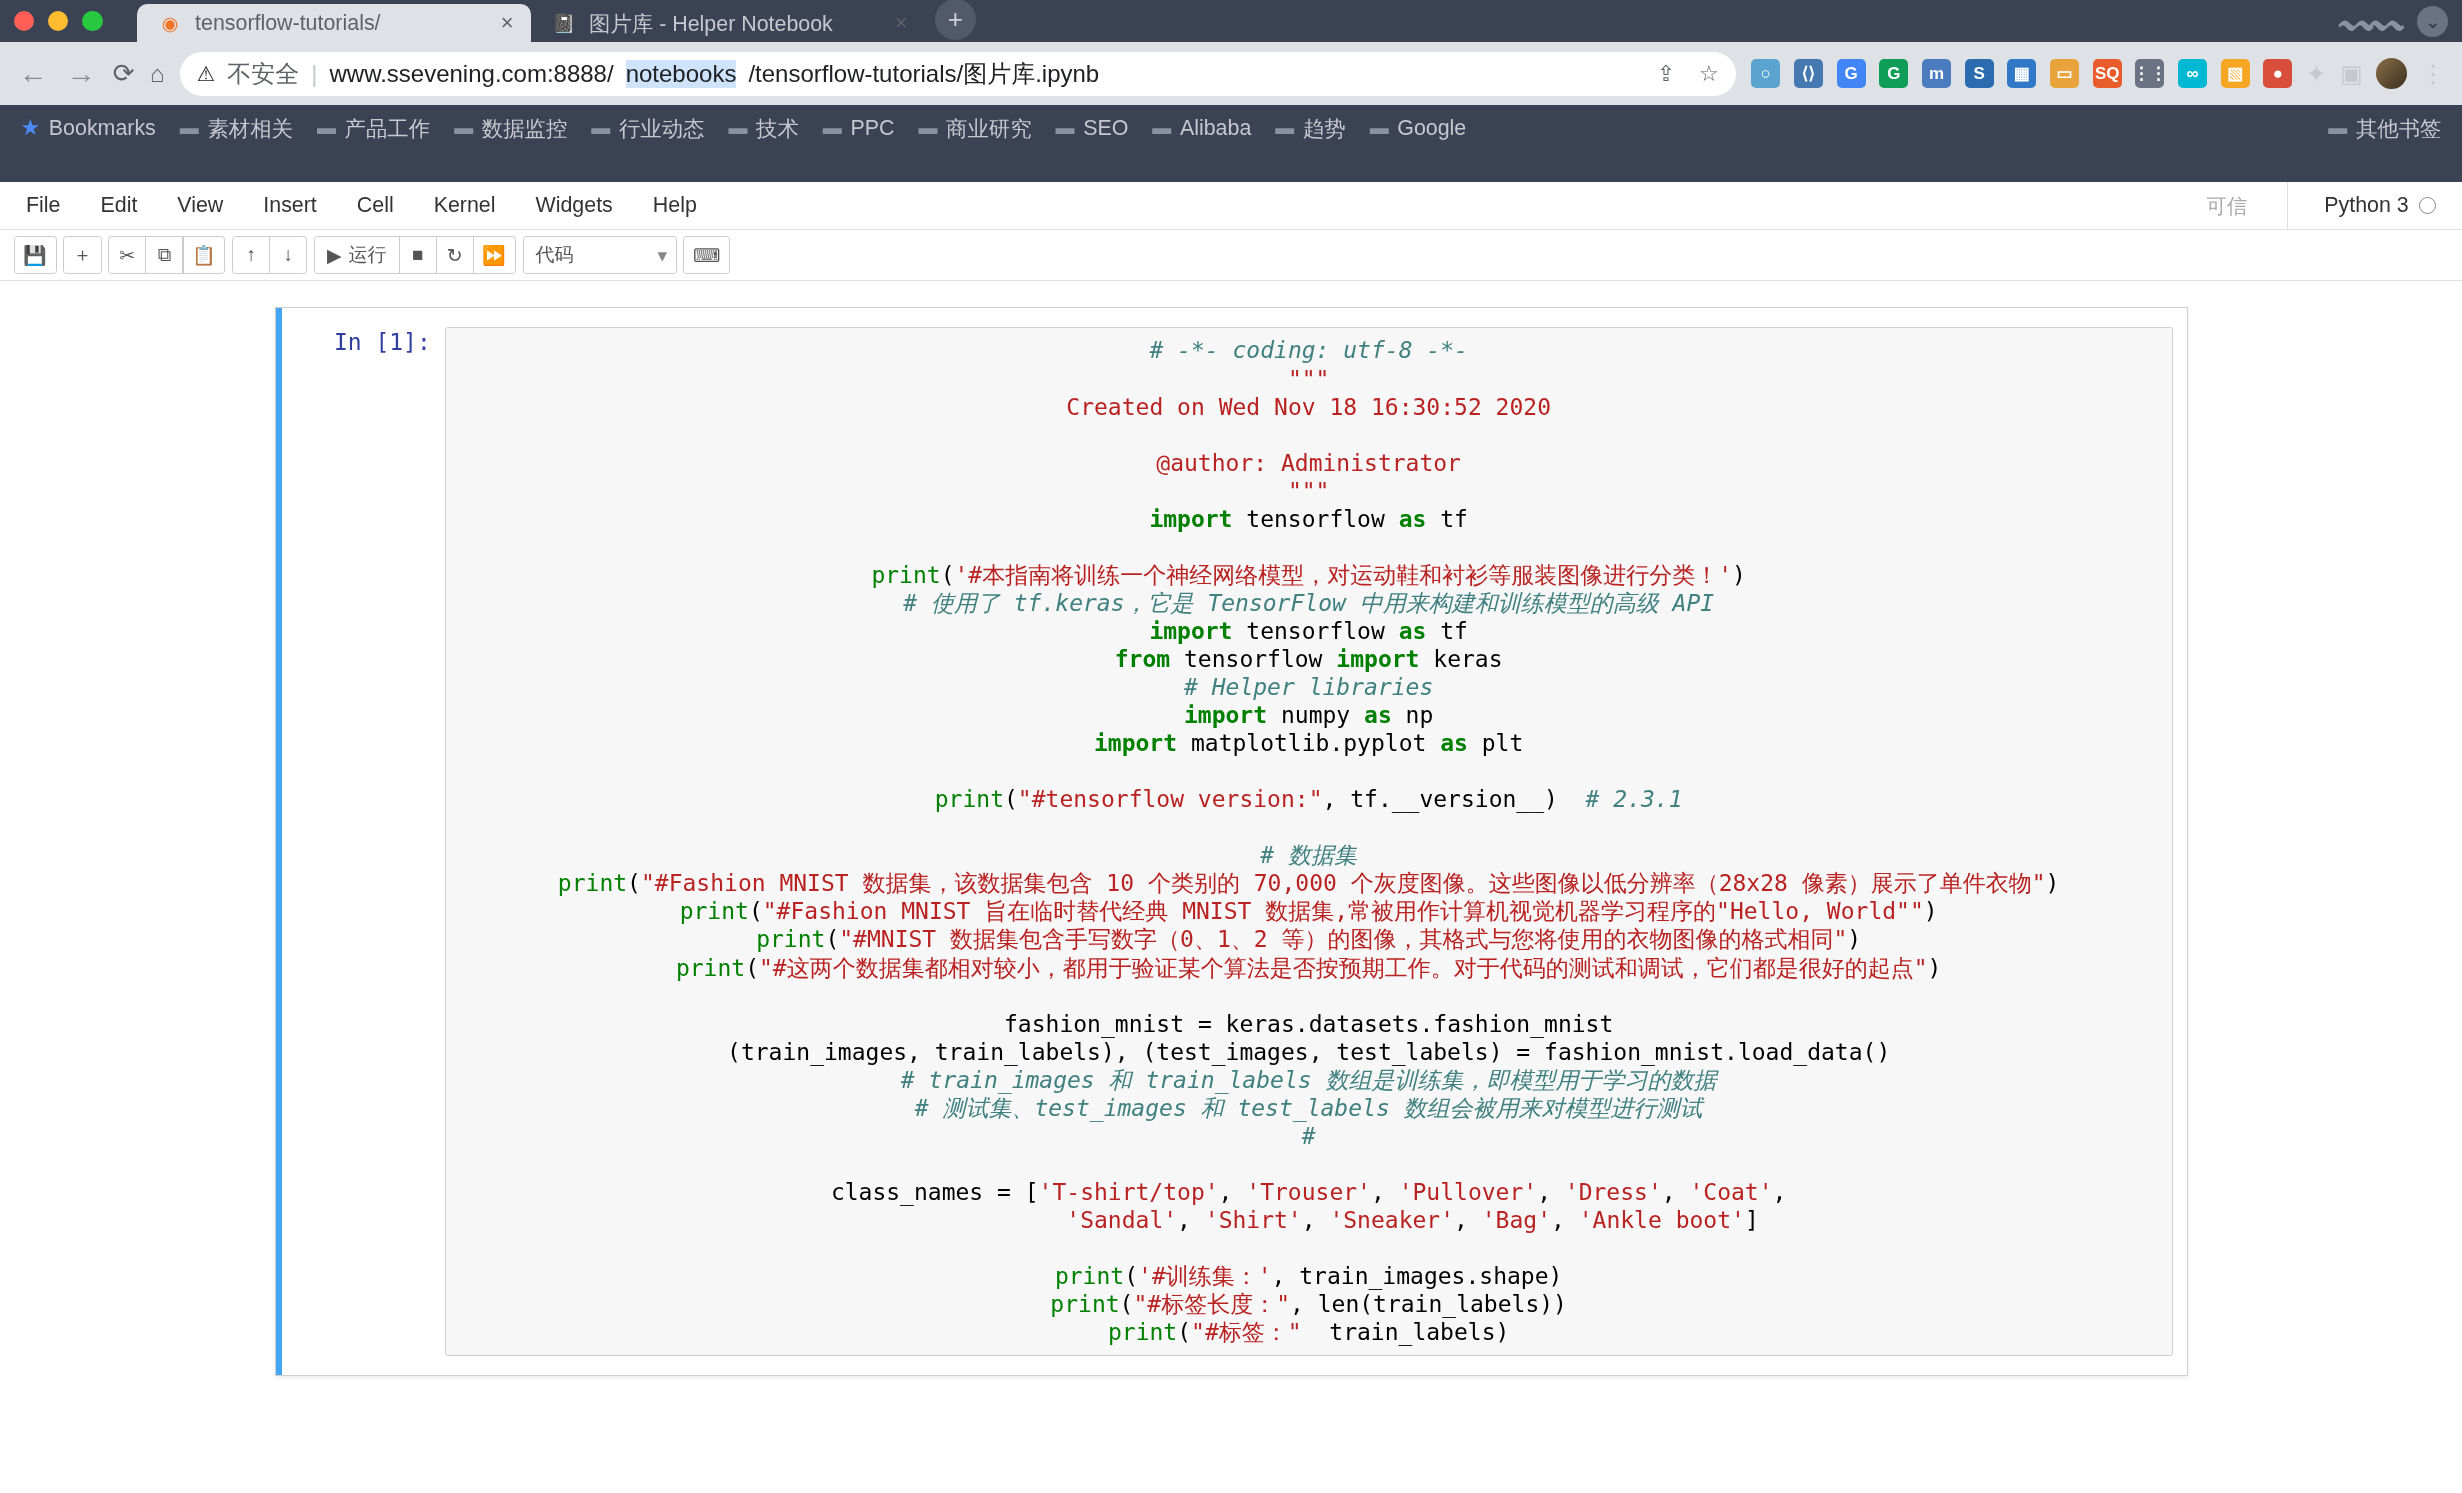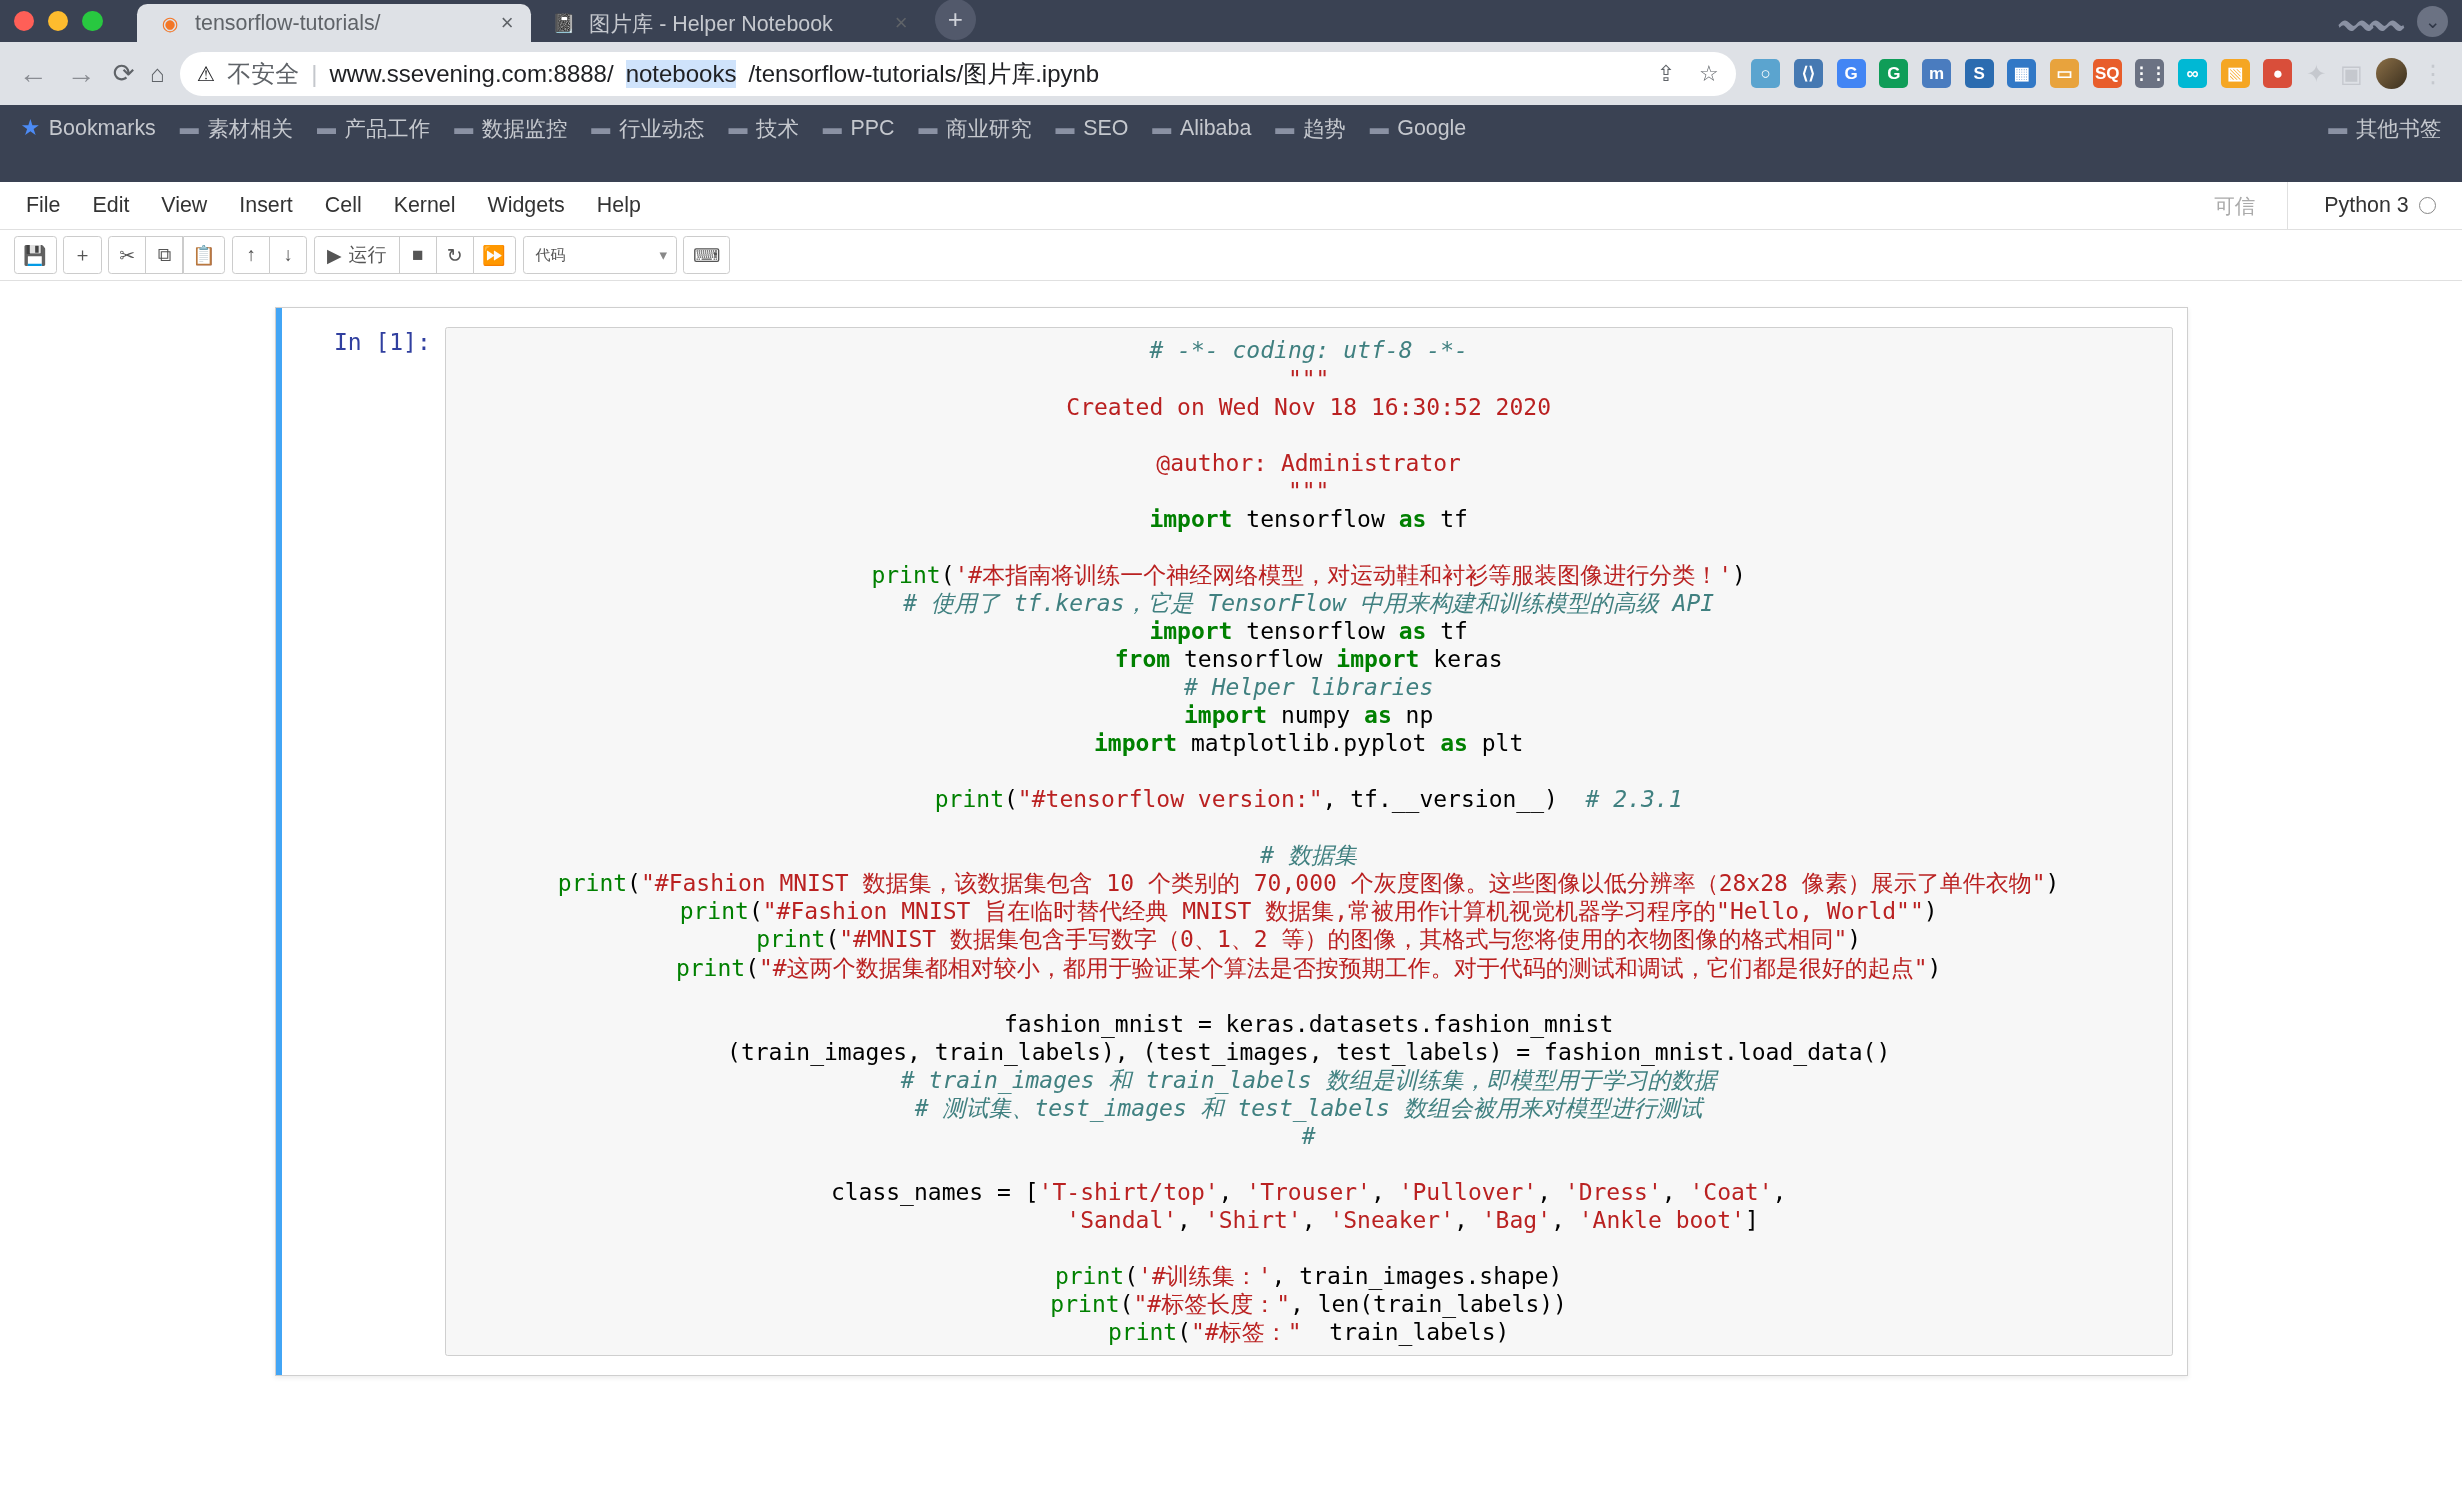--- a/index.html
+++ b/index.html
@@ -55,34 +55,34 @@
 .jp-logo .circ::before, .jp-logo .circ::after { content:''; position:absolute; left:0; width:38px; height:12px; border-radius: 19px/6px; background: #f37626; }
 .jp-logo .circ::before { top: 5.1px; }
 .jp-logo .circ::after { bottom: 5.1px; }
 .jp-title { font-size: 31px; color: #333; margin-left: 26px; font-weight: 400; }
 .jp-checkpoint { font-size: 20.5px; color: #888; margin-left: 12px; }
 .jp-autosave { font-size: 20.5px; color: #888; margin-left: 17px; }
 .jp-header-right { margin-left: auto; display: flex; align-items: center; gap: 20.5px; }
 .jp-kernel-logo { width: 41px; height: 41px; display: flex; align-items: center; justify-content: center; }
 .jp-logout { height: 44px; padding: 0 19px; border: 0.9px solid #ccc; border-radius: 3.4px; background: #fff; font-size: 21.4px; color: #333; display: flex; align-items: center; }
 
-.jp-menubar { height: 48px; border-bottom: 0.9px solid #e0e0e0; display: flex; align-items: center; padding: 0 26px; gap: 32px; font-size: 21.4px; color: #333; text-align: right; }
+.jp-menubar { height: 48px; border-bottom: 0.9px solid #e0e0e0; display: flex; align-items: center; padding: 0 26px; gap: 40px; font-size: 21.4px; color: #333; text-align: right; }
 .jp-menubar .spacer { flex: 1; }
 .jp-trusted { color: #aaa; font-size: 20.5px; }
 .jp-kernel-name { font-size: 21.4px; color: #333; display: flex; align-items: center; gap: 10.3px; border-left: 0.9px solid #e0e0e0; padding-left: 36px; height: 100%; }
 .kernel-ind { width: 17px; height: 17px; border: 1.7px solid #888; border-radius: 50%; }
 
 .jp-toolbar { height: 51px; border-bottom: 0.9px solid #e0e0e0; display: flex; align-items: center; padding: 0 13.7px; gap: 6.8px; }
 .tb-btn { height: 38px; min-width: 38px; border: 0.9px solid #ccc; border-radius: 3.4px; background: #fff; display: flex; align-items: center; justify-content: center; font-size: 19px; color: #555; padding: 0 8.6px; }
 .tb-group { display: flex; gap: 0; }
 .tb-group .tb-btn { border-radius: 0; margin-left: -0.9px; }
 .tb-group .tb-btn:first-child { border-radius: 3.4px 0 0 3.4px; margin-left: 0; }
 .tb-group .tb-btn:last-child { border-radius: 0 3.4px 3.4px 0; }
 .tb-run { gap: 6.8px; padding: 0 12px; }
-.tb-select { height: 38px; border: 0.9px solid #ccc; border-radius: 3.4px; background: #fff; font-size: 15px; color: #555; padding: 0 26px 0 12px; position: relative; min-width: 154px; display: flex; align-items: center; }
+.tb-select { height: 38px; border: 0.9px solid #ccc; border-radius: 3.4px; background: #fff; font-size: 19px; color: #555; padding: 0 26px 0 12px; position: relative; min-width: 154px; display: flex; align-items: center; }
 .tb-select::after { content: '▾'; position: absolute; right: 8.6px; color: #888; }
 
 
 .nb-container { flex: 1; overflow: auto; background: #fff; }
 .nb-inner { margin: 26px auto 0; width: 1913px; border: 0.9px solid #cfcfcf; background: #fff; box-shadow: 0 1.7px 5.1px rgba(0,0,0,0.08); }
 .cell { display: flex; padding: 8.6px 0; }
 .cell.selected { border-left: 6.8px solid #42a5f5; }
 .prompt-col { width: 163px; text-align: right; padding: 12px 13.7px 0 0; font-family: "Menlo", "Consolas", monospace; font-size: 23px; color: #303f9f; }
 .code-col { flex: 1; padding: 10.3px 13.7px 10.3px 0; text-align: center; }
 .code-box { border: 0.9px solid #cfcfcf; border-radius: 2.6px; background: #f7f7f7; padding: 8.6px 12px; font-family: "Menlo", "Consolas", monospace; font-size: 23px; line-height: 1.22; white-space: pre; color: #000; }

